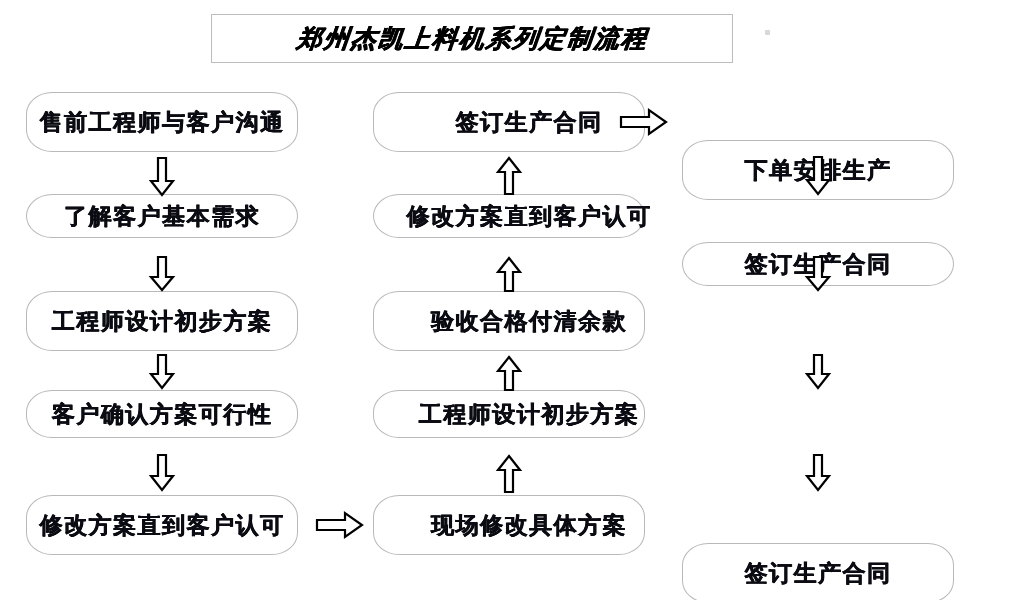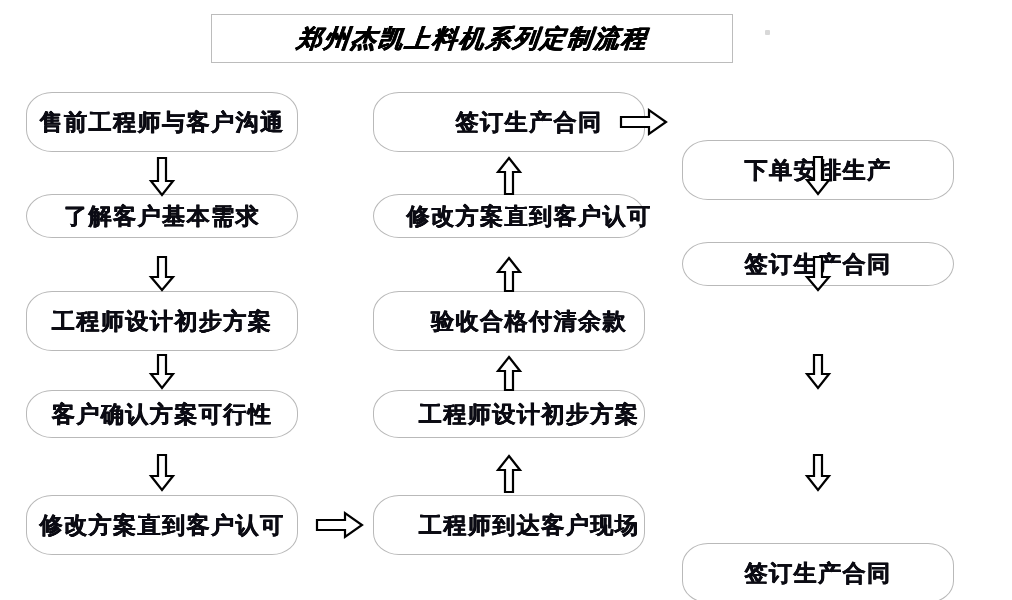--- a/index.html
+++ b/index.html
@@ -161,21 +161,21 @@
   <div class="node c2 r2">
     <span class="node-label">修改方案直到客户认可</span>
   </div>
   <div class="node c2 r3">
     <span class="node-label">验收合格付清余款</span>
   </div>
   <div class="node c2 r4">
     <span class="node-label">工程师设计初步方案</span>
   </div>
   <div class="node c2 r5">
-    <span class="node-label">工程师到达客户现场</span>
+    <span class="node-label">现场修改具体方案</span>
   </div>
 
   <div class="arrow arrow-up" style="left:496px; top:454px;">
     <svg viewBox="0 0 26 40" width="26" height="40">
         <polygon points="13,2 24,16 17,16 17,38 9,38 9,16 2,16"></polygon>
       </svg>
   </div>
   <div class="arrow arrow-up" style="left:496px; top:355px;">
     <svg viewBox="0 0 26 40" width="26" height="40">
         <polygon points="13,2 24,16 17,16 17,35 9,35 9,16 2,16"></polygon>

